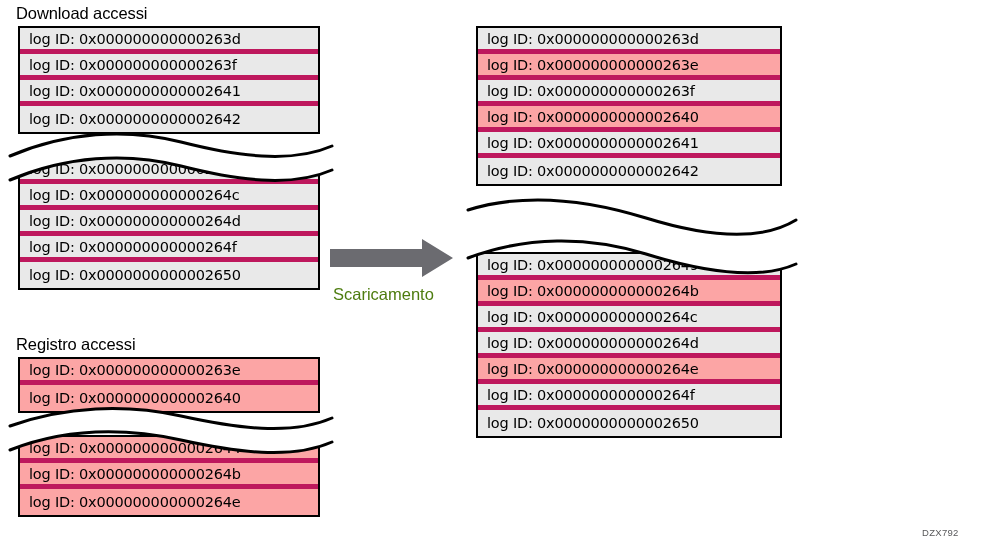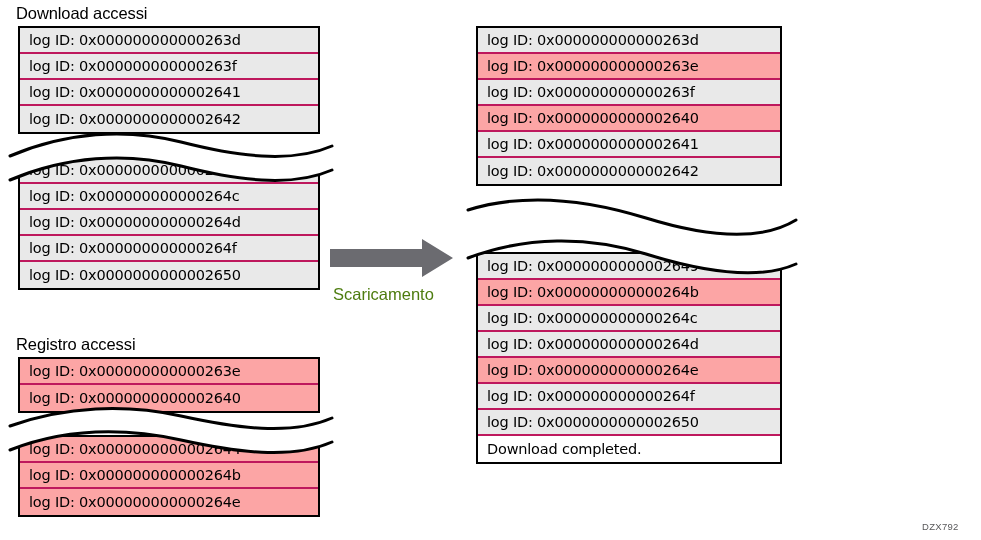--- a/index.html
+++ b/index.html
@@ -26,21 +26,21 @@
   
   .table{
     position:absolute;
     border:2.5px solid #000;
     box-sizing:border-box;
     background:#fff;
   }
   .row{
     height:26px;
     box-sizing:border-box;
-    border-bottom:2px solid #be185d;
+    border-bottom:5px solid #be185d;
     display:flex;
     align-items:center;
     padding-left:9px;
     font-family:"DejaVu Sans",sans-serif;
     font-size:14.5px;
     color:#000;
     letter-spacing:-0.2px;
     white-space:nowrap;
     overflow:hidden;
   }
@@ -69,20 +69,21 @@
   }
 
   
   .watermark{
     position:absolute;
     font-family:"Liberation Sans",sans-serif;
     font-size:9.5px;
     color:#58585a;
     letter-spacing:0.3px;
     white-space:nowrap;
+    margin-top:6px;
   }
 </style>
 </head>
 <body>
 
 <div class="canvas">
 
   <div class="sec-title" style="left:16px;top:4px;">Download accessi</div>
 
   <div class="table" id="access-top" style="left:18px;top:26px;width:302px;">
@@ -150,21 +151,20 @@
     </div>
 
   <div class="table" id="down-bottom" style="left:476px;top:252px;width:306px;">
       <div class="row light">log ID: 0x0000000000002649</div>
       <div class="row dark">log ID: 0x000000000000264b</div>
       <div class="row light">log ID: 0x000000000000264c</div>
       <div class="row light">log ID: 0x000000000000264d</div>
       <div class="row dark">log ID: 0x000000000000264e</div>
       <div class="row light">log ID: 0x000000000000264f</div>
       <div class="row light">log ID: 0x0000000000002650</div>
-      <div class="row plain">Download completed.</div>
     </div>
 
   <div class="tear" style="left:464px;top:192px;">
     <svg width="336" height="84" viewBox="0 0 336 84">
       <path d="M4,18 C62,0 124,8 182,26 C240,44 296,50 332,28
                L332,72 C296,88 240,80 182,62 C124,44 62,44 4,66 Z" fill="#ffffff" stroke="none"></path>
       <path d="M4,18 C62,0 124,8 182,26 C240,44 296,50 332,28" fill="none" stroke="#000" stroke-width="3" stroke-linecap="round"></path>
       <path d="M4,66 C62,44 124,44 182,62 C240,80 296,88 332,72" fill="none" stroke="#000" stroke-width="3" stroke-linecap="round"></path>
     </svg>
   </div>

